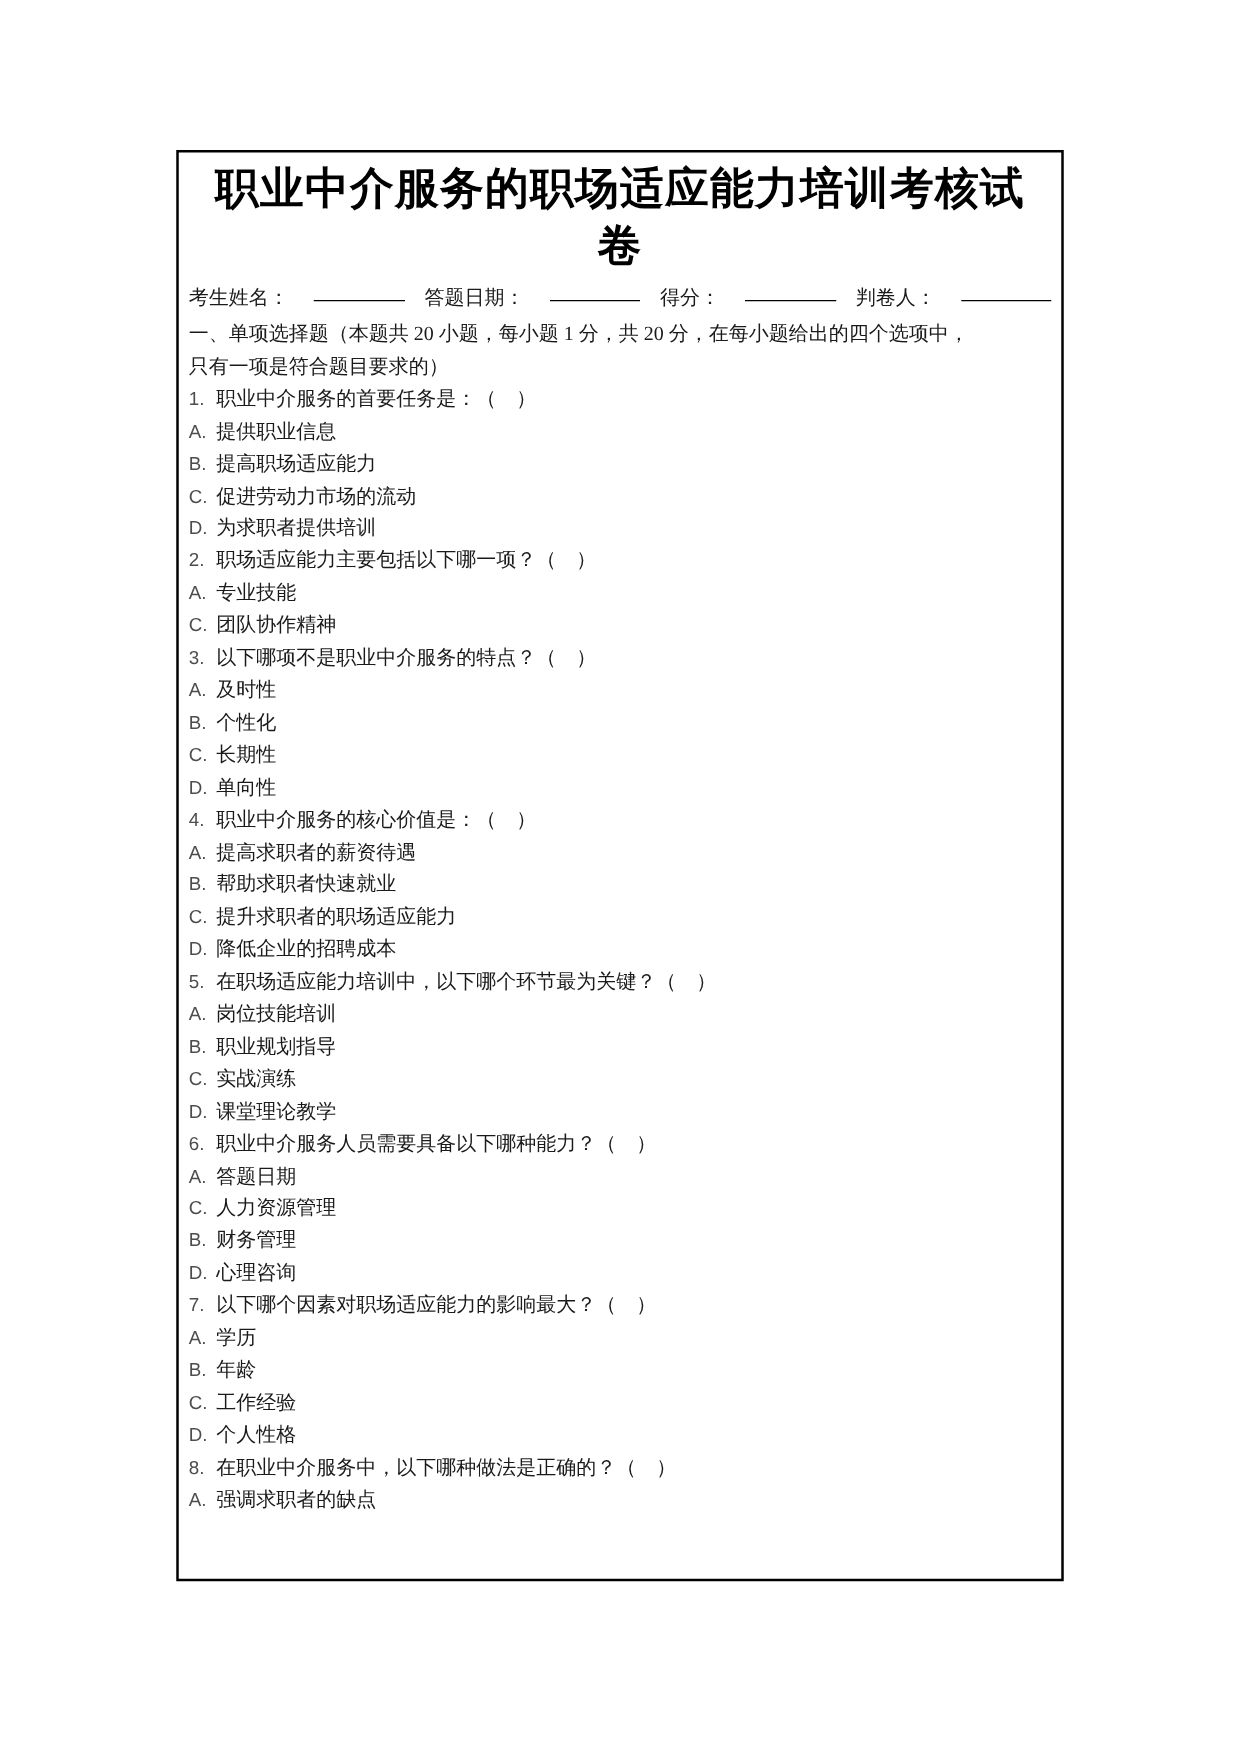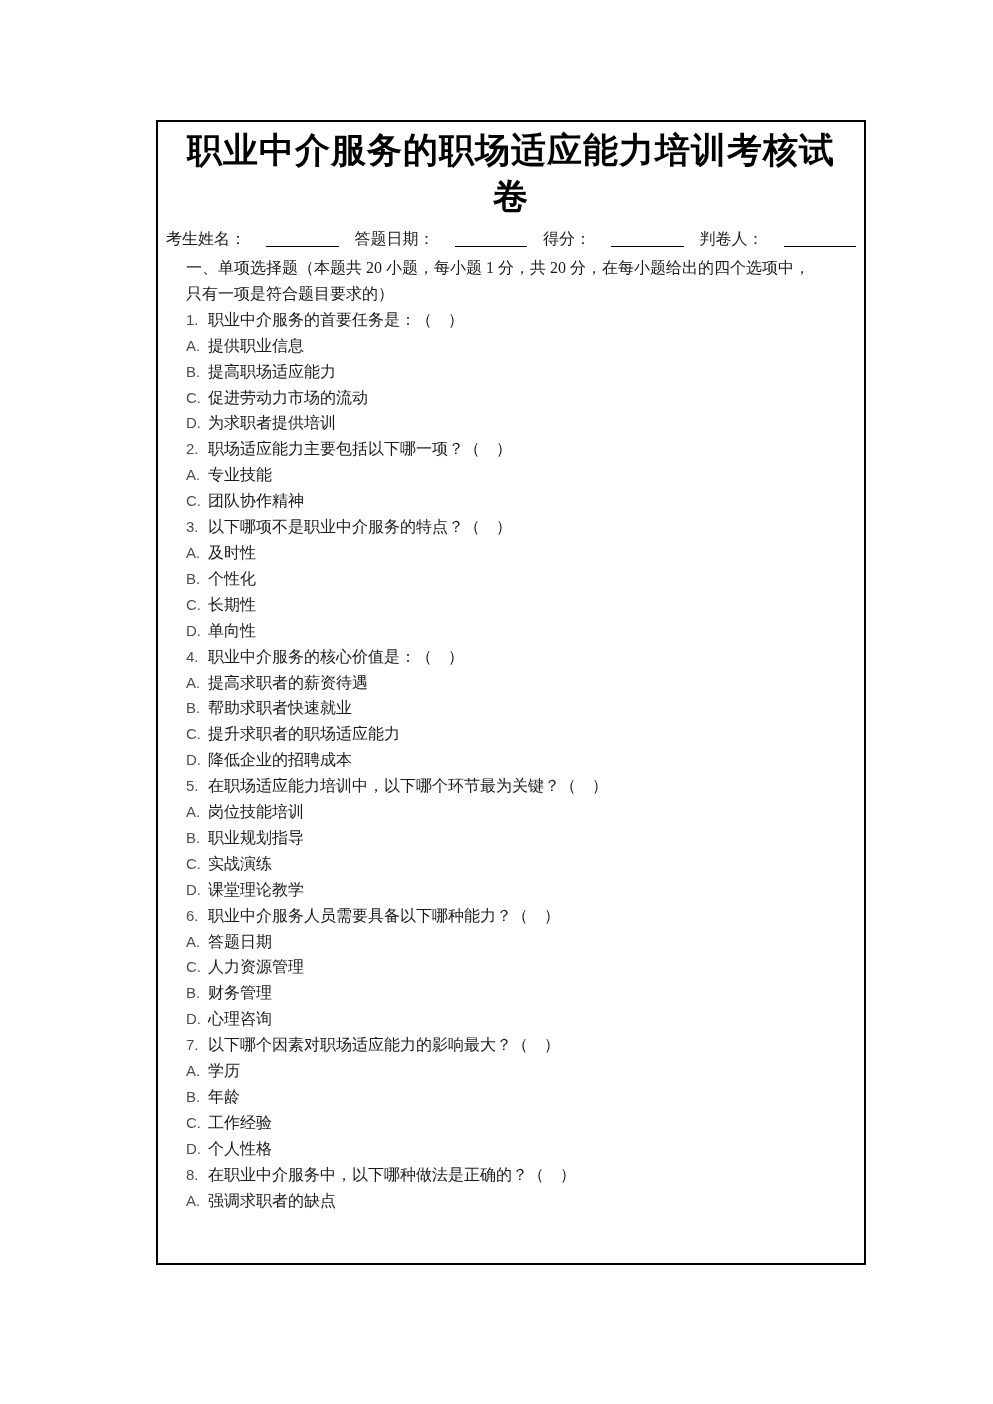--- a/index.html
+++ b/index.html
@@ -12,40 +12,40 @@
   }
   .canvas {
     position: relative;
     width: 993px;
     height: 1404px;
     background: #ffffff;
     overflow: hidden;
   }
   .sheet {
     position: absolute;
-    left: 156px;
+    left: 141px;
     top: 120px;
     width: 710px;
     height: 1145px;
     border: 2px solid #000000;
     background: #ffffff;
     padding: 6px 8px 0 8px;
     overflow: hidden;
   }
   .doc-title {
     text-align: center;
     font-weight: bold;
     font-size: 35px;
     line-height: 46px;
     color: #000000;
     letter-spacing: 1px;
   }
   .header-fields {
     display: flex;
-    align-items: center;
+    align-items: flex-start;
     margin-top: 6px;
     font-size: 16px;
     line-height: 26px;
     white-space: nowrap;
   }
   .hf-label { color: #1a1a1a; }
   .hblank {
     display: inline-block;
     width: 82px;
     height: 15px;
@@ -54,21 +54,20 @@
     margin-right: 16px;
   }
   .hblank.last { margin-right: 0; }
   .body-text {
     margin-top: 3px;
     font-size: 16px;
   }
   .line {
     line-height: 25.9px;
     white-space: nowrap;
-    margin-left: 20px;
   }
   .section-heading .line { color: #1a1a1a; }
   .prefix {
     display: inline-block;
     width: 22px;
     font-family: "Liberation Sans", "DejaVu Sans", sans-serif;
     font-size: 15px;
     color: #4d4d4d;
   }
   .qtext, .otext { color: #1a1a1a; }

